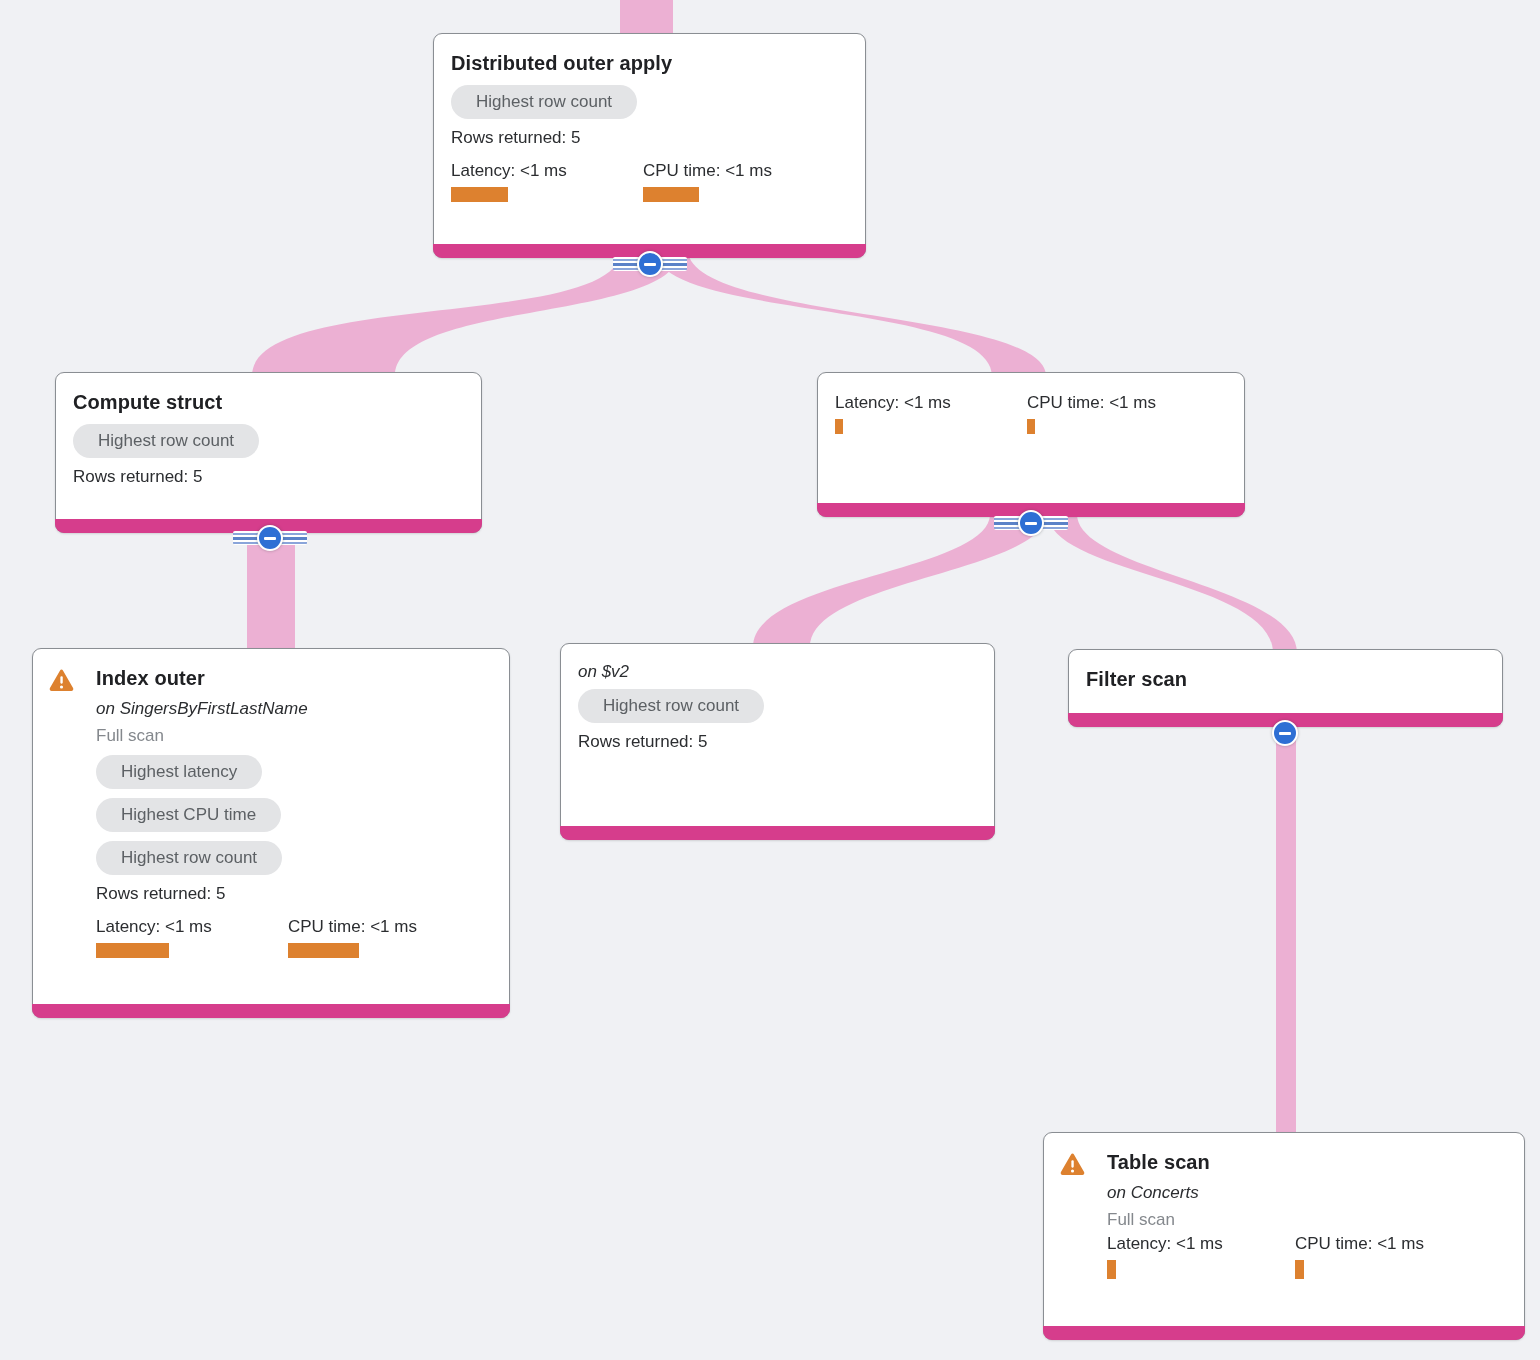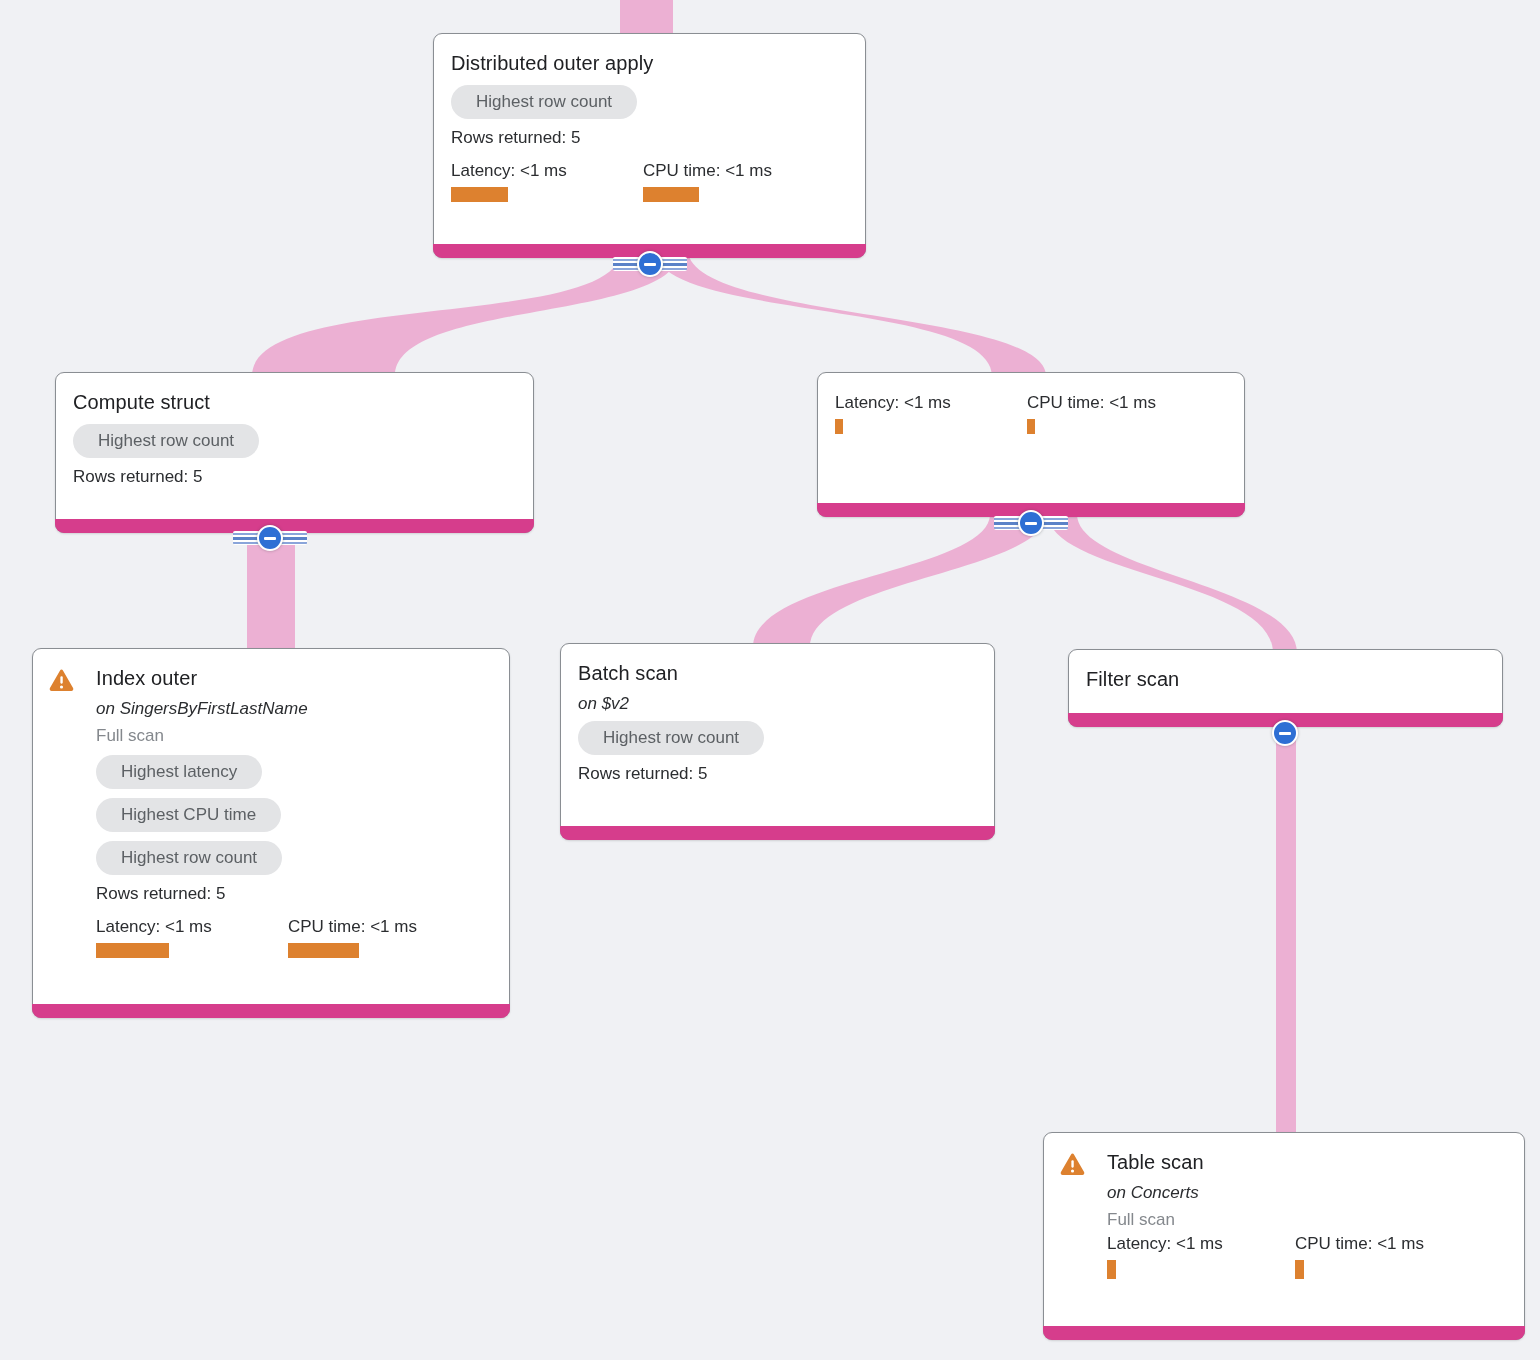--- a/index.html
+++ b/index.html
@@ -27,21 +27,21 @@
     position:relative;
     padding:18px 18px 0 17px;
   }
   .card-body.indented{padding-left:63px;}
   .warn-icon{
     position:absolute;left:16px;top:20px;
     width:25px;height:23px;
   }
   .title{
     font-size:20px;
-    font-weight:400;
+    font-weight:700;
     color:#202124;
     letter-spacing:.1px;
     margin-bottom:10px;
   }
   .subtitle{
     font-size:17px;color:#2b2d30;margin-bottom:7px;font-style:italic;
   }
   .muted{
     font-size:17px;color:#84888d;margin-bottom:9px;
   }
@@ -146,21 +146,21 @@
           <div class="metric-label">CPU time: &lt;1 ms</div>
           <div class="metric-bar" style="width: 56px;"></div>
         </div>
       </div>
     </div>
     <div class="accent"></div>
   </div>
   <div class="collapse-stripes" style="left:613px;top:257px"></div>
   <div class="collapse-btn" style="left:637px;top:251px"></div>
 
-  <div class="card" style="left:55px;top:372px;width:479px;height:161px">
+  <div class="card" style="left:55px;top:372px;width:427px;height:161px">
     <div class="card-body">
       <div class="title">Compute struct</div>
       <div class="badge">Highest row count</div>
       <div class="rows">Rows returned: 5</div>
     </div>
     <div class="accent"></div>
   </div>
   <div class="collapse-stripes" style="left:233px;top:531px"></div>
   <div class="collapse-btn" style="left:257px;top:525px"></div>
 
@@ -205,21 +205,20 @@
           <div class="metric-label">CPU time: &lt;1 ms</div>
           <div class="metric-bar" style="width: 71px;"></div>
         </div>
       </div>
     </div>
     <div class="accent"></div>
   </div>
 
   <div class="card" style="left:560px;top:643px;width:435px;height:197px">
     <div class="card-body">
-      <div class="title" style="margin-bottom:9px">Batch scan</div>
       <div class="subtitle" style="">on $v2</div>
       <div class="badge">Highest row count</div>
       <div class="rows">Rows returned: 5</div>
     </div>
     <div class="accent"></div>
   </div>
 
   <div class="card" style="left:1068px;top:649px;width:435px;height:78px">
     <div class="card-body">
       <div class="title">Filter scan</div>

